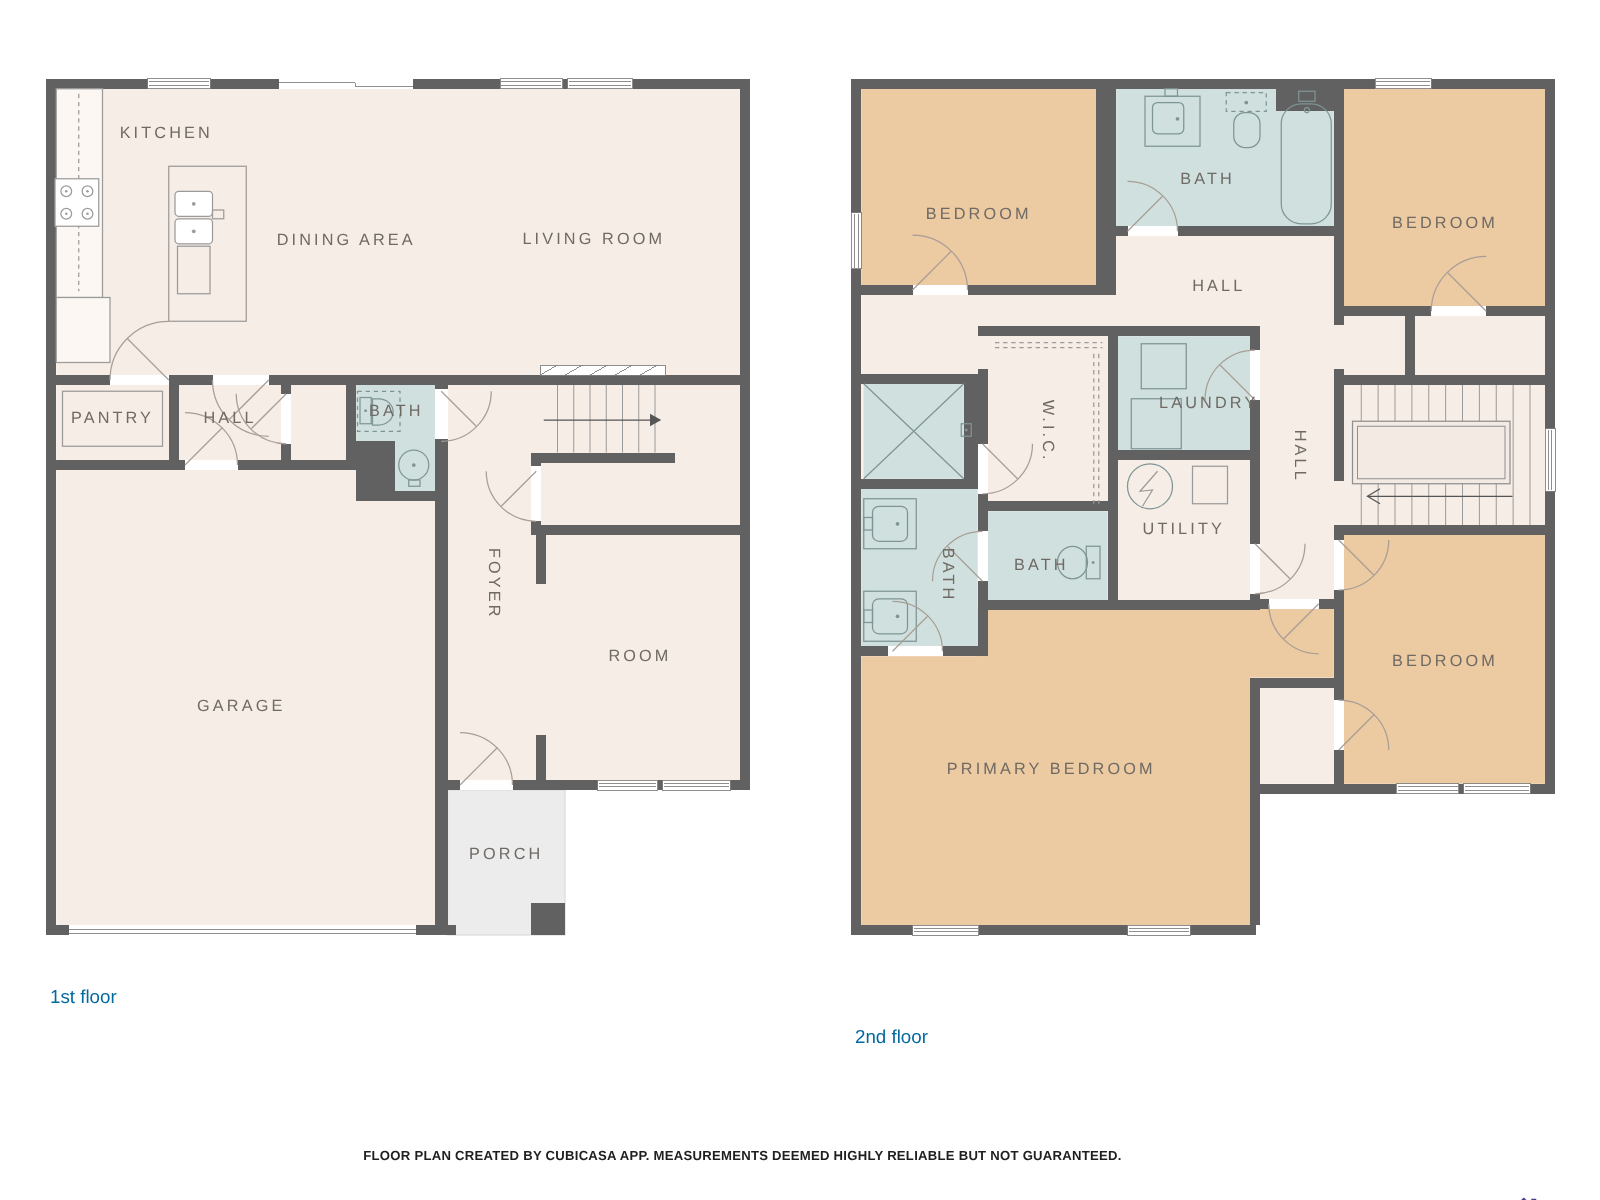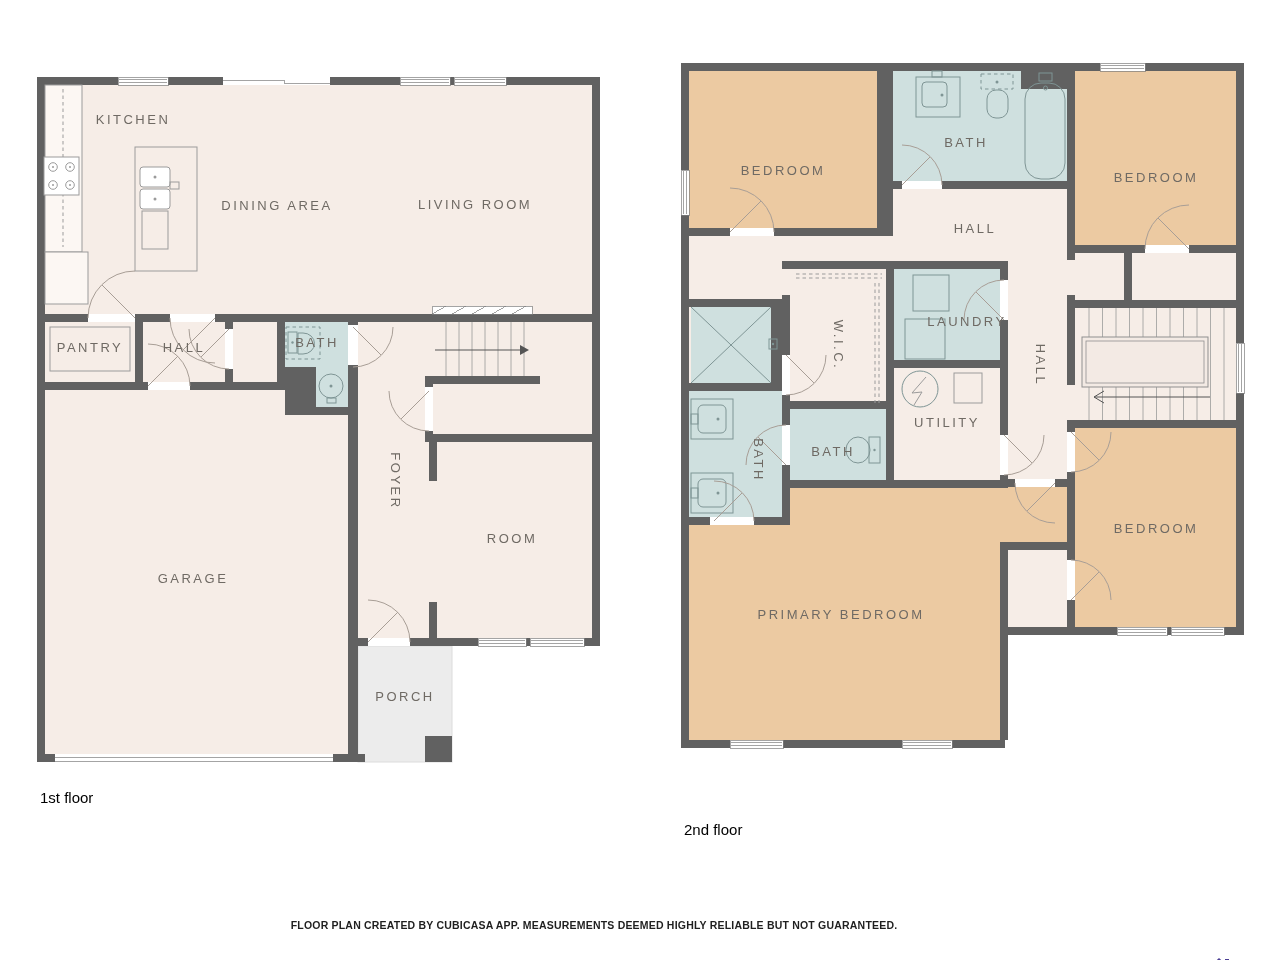--- a/index.html
+++ b/index.html
@@ -1,21 +1,21 @@
 <!DOCTYPE html>
 <html><head>
 <meta charset="utf-8">
 <style>
   html,body{margin:0;padding:0;}
   body{width:1280px;height:960px;background:#ffffff;position:relative;overflow:hidden;
        font-family:"Liberation Sans",sans-serif;}
   .plan{position:absolute;}
-  #floor1-wrap{left:30px;top:69px;width:580px;height:700px;}
+  #floor1-wrap{left:30px;top:55px;width:580px;height:700px;}
   #floor2-wrap{left:670px;top:55px;width:585px;height:700px;}
-  .caption{position:absolute;font-size:15px;color:#000000;}
+  .caption{position:absolute;font-size:15px;color:#0369a1;}
   #caption-floor1{left:40px;top:789px;}
   #caption-floor2{left:684px;top:789px;margin-top:32px;}
   #footer{position:absolute;left:0;top:919px;width:1188px;text-align:center;
           font-size:10.5px;font-weight:600;letter-spacing:.2px;color:#1f1f1f;}
   #logo{position:absolute;left:1202px;top:950px;width:72px;height:52px;}
   
   .w{fill:#616161;shape-rendering:crispEdges;}
   .op{fill:#ffffff;shape-rendering:crispEdges;}
   .floorbase{fill:#f6ede7;}
   .tan{fill:#eccaa2;}

